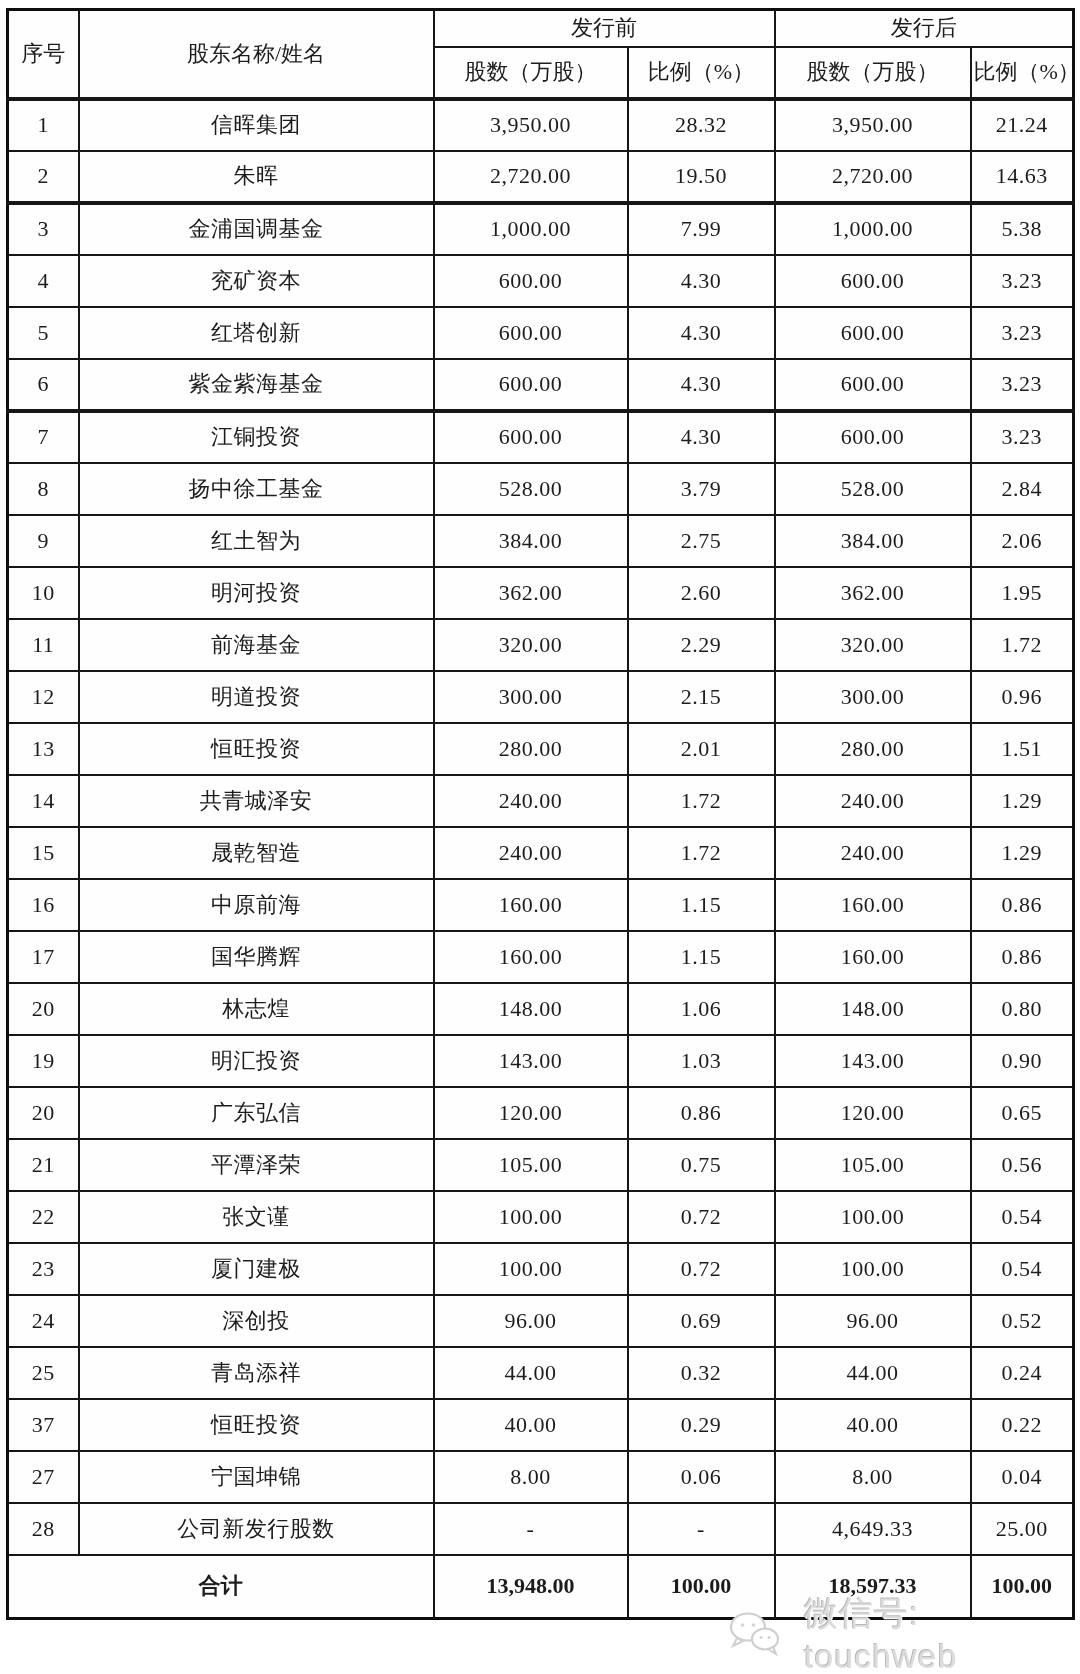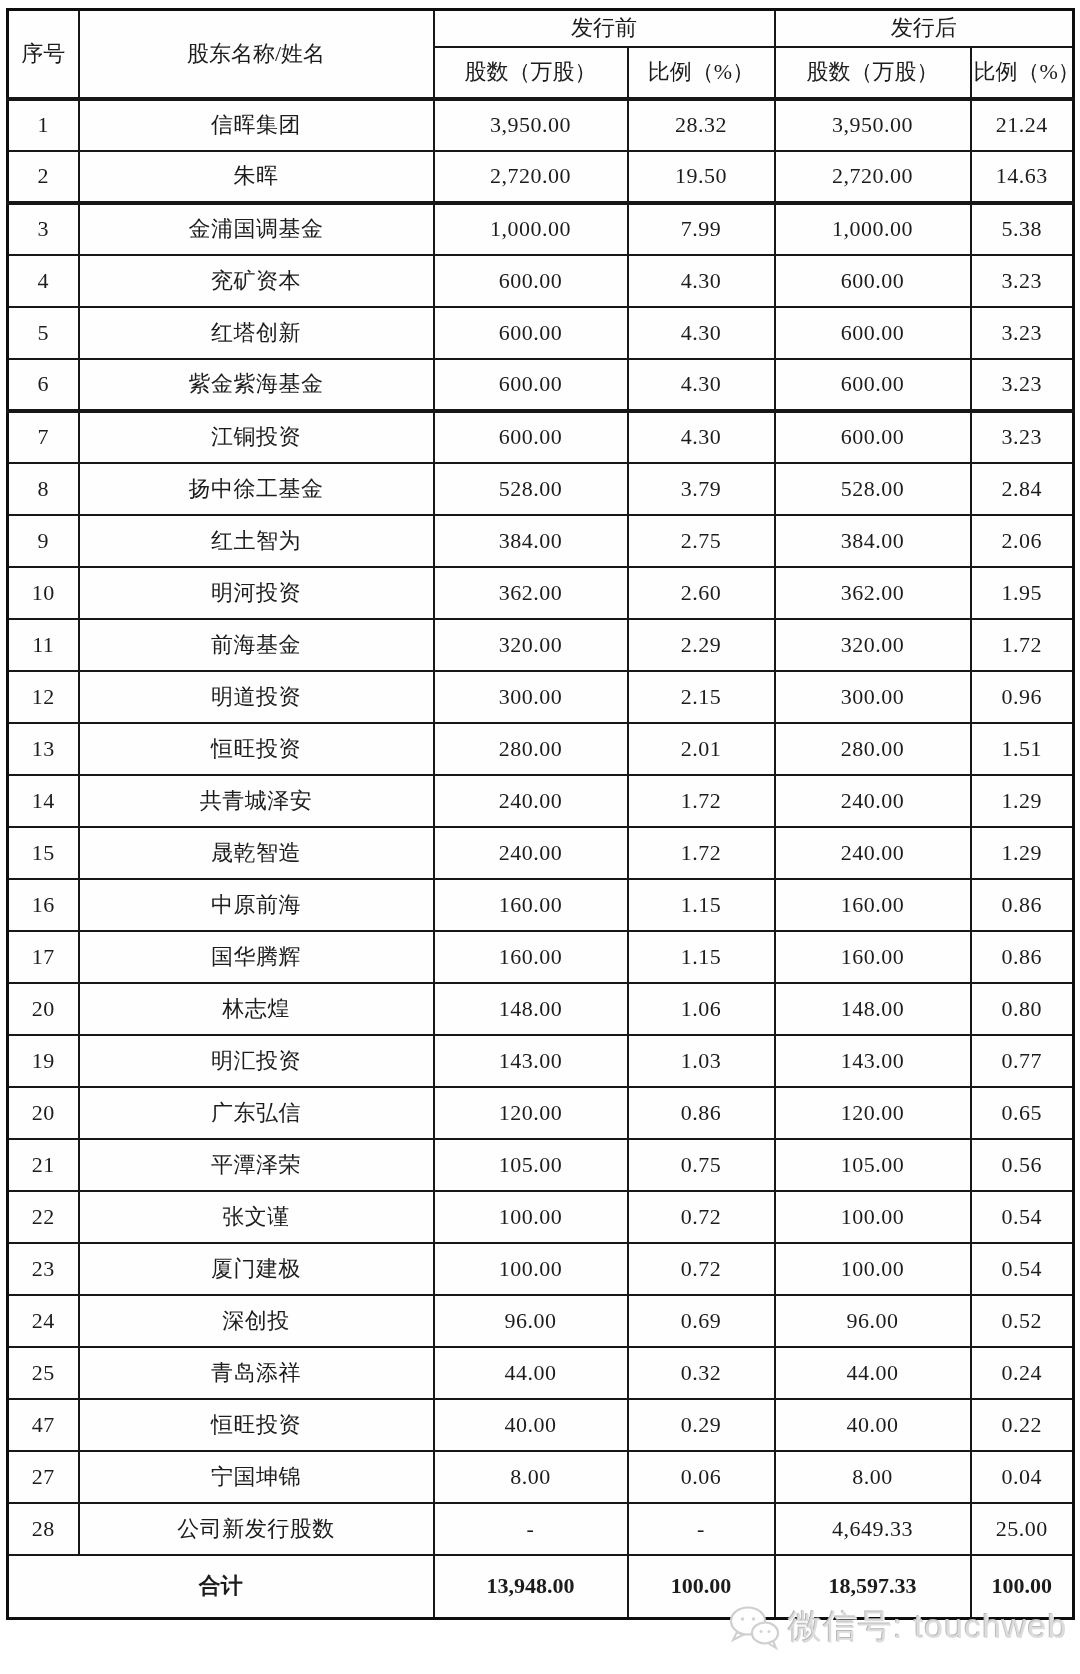--- a/index.html
+++ b/index.html
@@ -24,21 +24,21 @@
   
   thead tr.hrow2 th{border-bottom-width:4px;}
   thead th.span2{border-bottom-width:4px;}
   tbody tr:nth-child(2) td{border-bottom-width:4px;}
   tbody tr:nth-child(6) td{border-bottom-width:4px;}
   tfoot tr{height:64px;}
   tfoot td{font-weight:bold;border-top-width:4px;border-bottom:5px solid #0e0e0e;}
   
   .watermark{
     position:absolute;left:728px;top:1604px;height:58px;
-    display:flex;align-items:flex-start;gap:8px;
+    display:flex;align-items:center;gap:24px;
     font-family:"Liberation Sans", sans-serif;
     user-select:none;
   }
   .watermark .wm-text{
     font-size:34px;letter-spacing:1px;color:#dcdcdc;
     text-shadow:-1px -1px 0 #b9b9b9, 1px 1px 0 #ffffff;
   }
   .wm-icon{flex:0 0 auto;}
 </style>
 </head>
@@ -211,21 +211,21 @@
         <td>1.06</td>
         <td>148.00</td>
         <td>0.80</td>
       </tr>
       <tr>
         <td>19</td>
         <td>明汇投资</td>
         <td>143.00</td>
         <td>1.03</td>
         <td>143.00</td>
-        <td>0.77</td>
+        <td>0.90</td>
       </tr>
       <tr>
         <td>20</td>
         <td>广东弘信</td>
         <td>120.00</td>
         <td>0.86</td>
         <td>120.00</td>
         <td>0.65</td>
       </tr>
       <tr>
@@ -262,21 +262,21 @@
       </tr>
       <tr>
         <td>25</td>
         <td>青岛添祥</td>
         <td>44.00</td>
         <td>0.32</td>
         <td>44.00</td>
         <td>0.24</td>
       </tr>
       <tr>
-        <td>47</td>
+        <td>37</td>
         <td>恒旺投资</td>
         <td>40.00</td>
         <td>0.29</td>
         <td>40.00</td>
         <td>0.22</td>
       </tr>
       <tr>
         <td>27</td>
         <td>宁国坤锦</td>
         <td>8.00</td>

